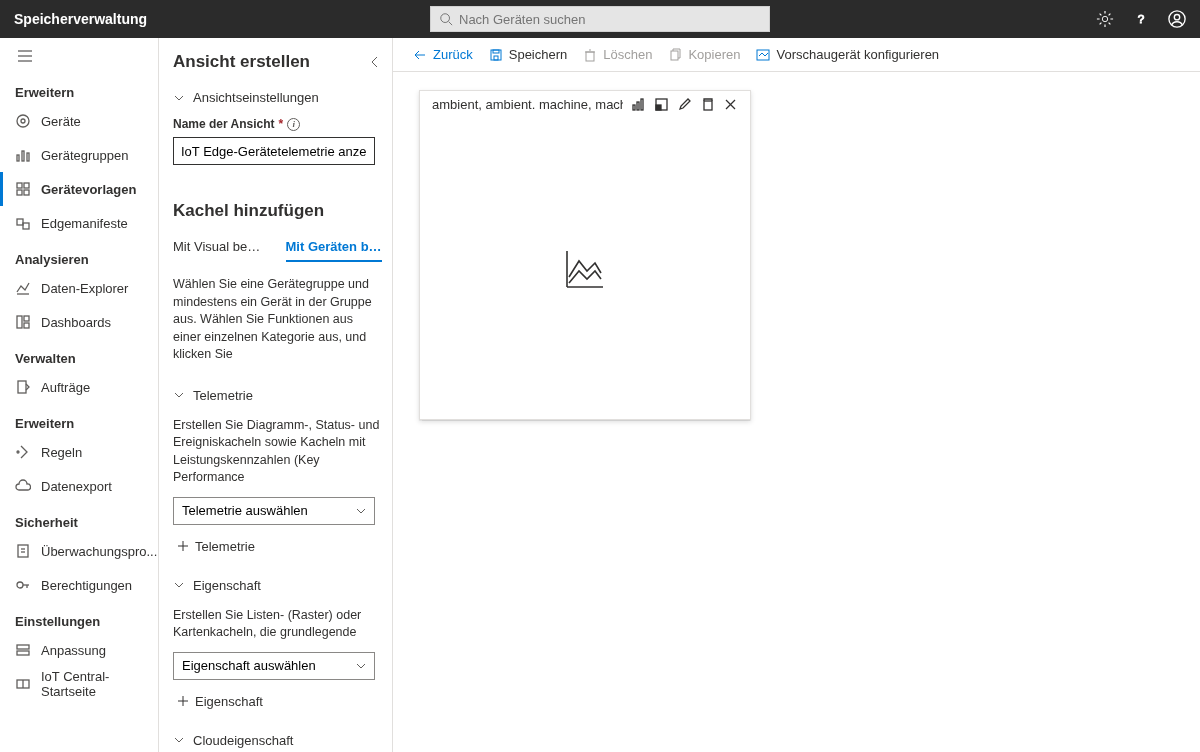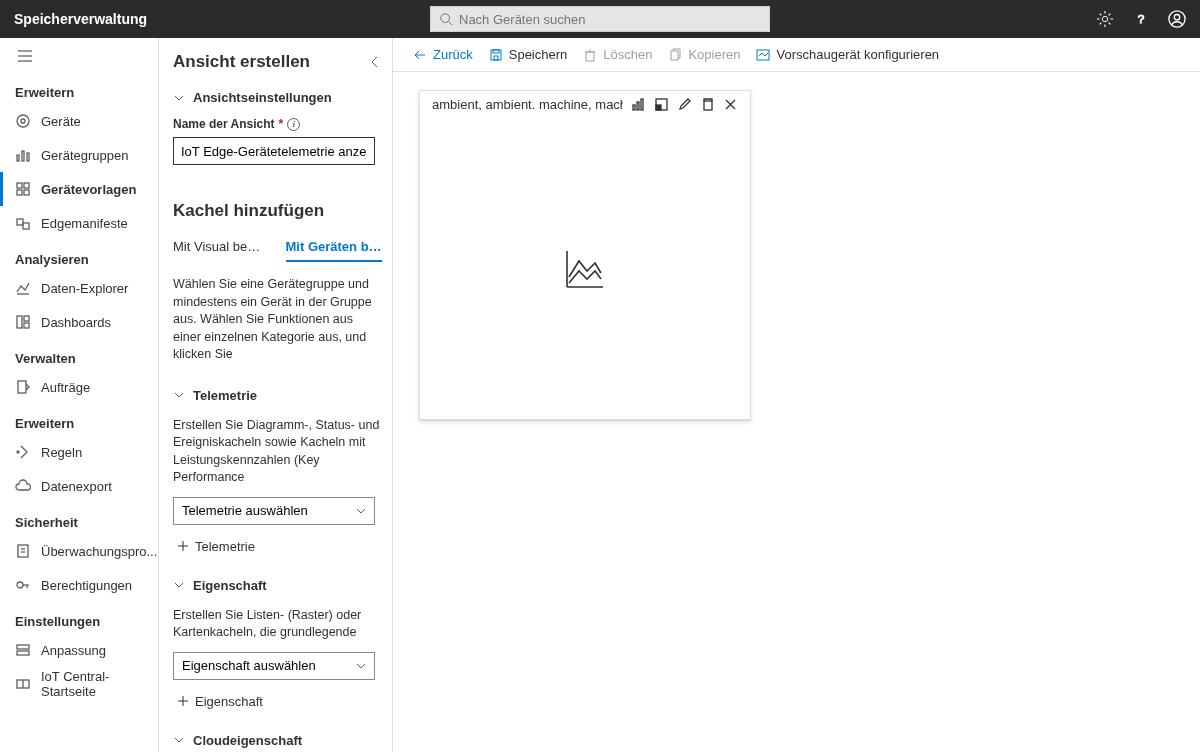--- a/index.html
+++ b/index.html
@@ -26,21 +26,21 @@
   .nav-item { display: flex; align-items: center; height: 34px; padding-left: 15px; cursor: pointer; font-size: 13px; color: #323130; }
   .nav-item.active { border-left: 3px solid #0078d4; padding-left: 12px; font-weight: 600; }
   .nav-item .icon { width: 16px; height: 16px; margin-right: 10px; display:flex; align-items:center; justify-content:center; color:#605e5c;}
   .nav-item .icon svg { width:16px; height:16px; stroke:#605e5c; fill:none; stroke-width:1.3; }
 
   
   .editor { width: 234px; border-right: 1px solid #e1dfdd; padding: 14px 10px 0 14px; overflow-y: auto; }
   .editor-header { display:flex; align-items:center; margin-bottom: 18px; }
   .editor-header h1 { font-size: 17px; font-weight: 600; }
   .editor-header .back-chevron { margin-left: auto; width:14px; height:14px; stroke:#605e5c; fill:none; }
-  .section-title { display:flex; align-items:center; font-weight:700; font-size:13px; margin: 10px 0 6px 0; cursor:pointer;}
+  .section-title { display:flex; align-items:center; font-weight:400; font-size:13px; margin: 10px 0 6px 0; cursor:pointer;}
   .section-title .chev { width:12px; height:12px; margin-right:8px; stroke:#605e5c; fill:none; transform: rotate(0deg);}
   .field-label { font-size: 12px; font-weight:600; margin-top:12px; margin-bottom:6px; display:flex; align-items:center; gap:4px;}
   .field-label .req { color:#a4262c; }
   .text-input { width: 202px; height:28px; border:1px solid #323130; padding:0 7px; font-size:13px; }
   .subheading { font-size: 17px; font-weight:600; margin-top: 36px; margin-bottom: 4px; }
   .tabs { display:flex; margin-top:12px; border-bottom: none; gap: 22px; }
   .tab { font-size:13px; padding: 6px 0; cursor:pointer; white-space:nowrap; max-width:100px; overflow:hidden; text-overflow:ellipsis; }
   .tab.active { font-weight:600; border-bottom: 2px solid #0078d4; color:#0078d4; }
   .helptext { font-size: 12.5px; color: #323130; margin-top:14px; line-height:1.4; }
   .dropdown { width: 202px; height:28px; border:1px solid #8a8886; display:flex; align-items:center; padding:0 8px; font-size:13px; color:#000000; margin-top:10px; justify-content:space-between; cursor:pointer;}

